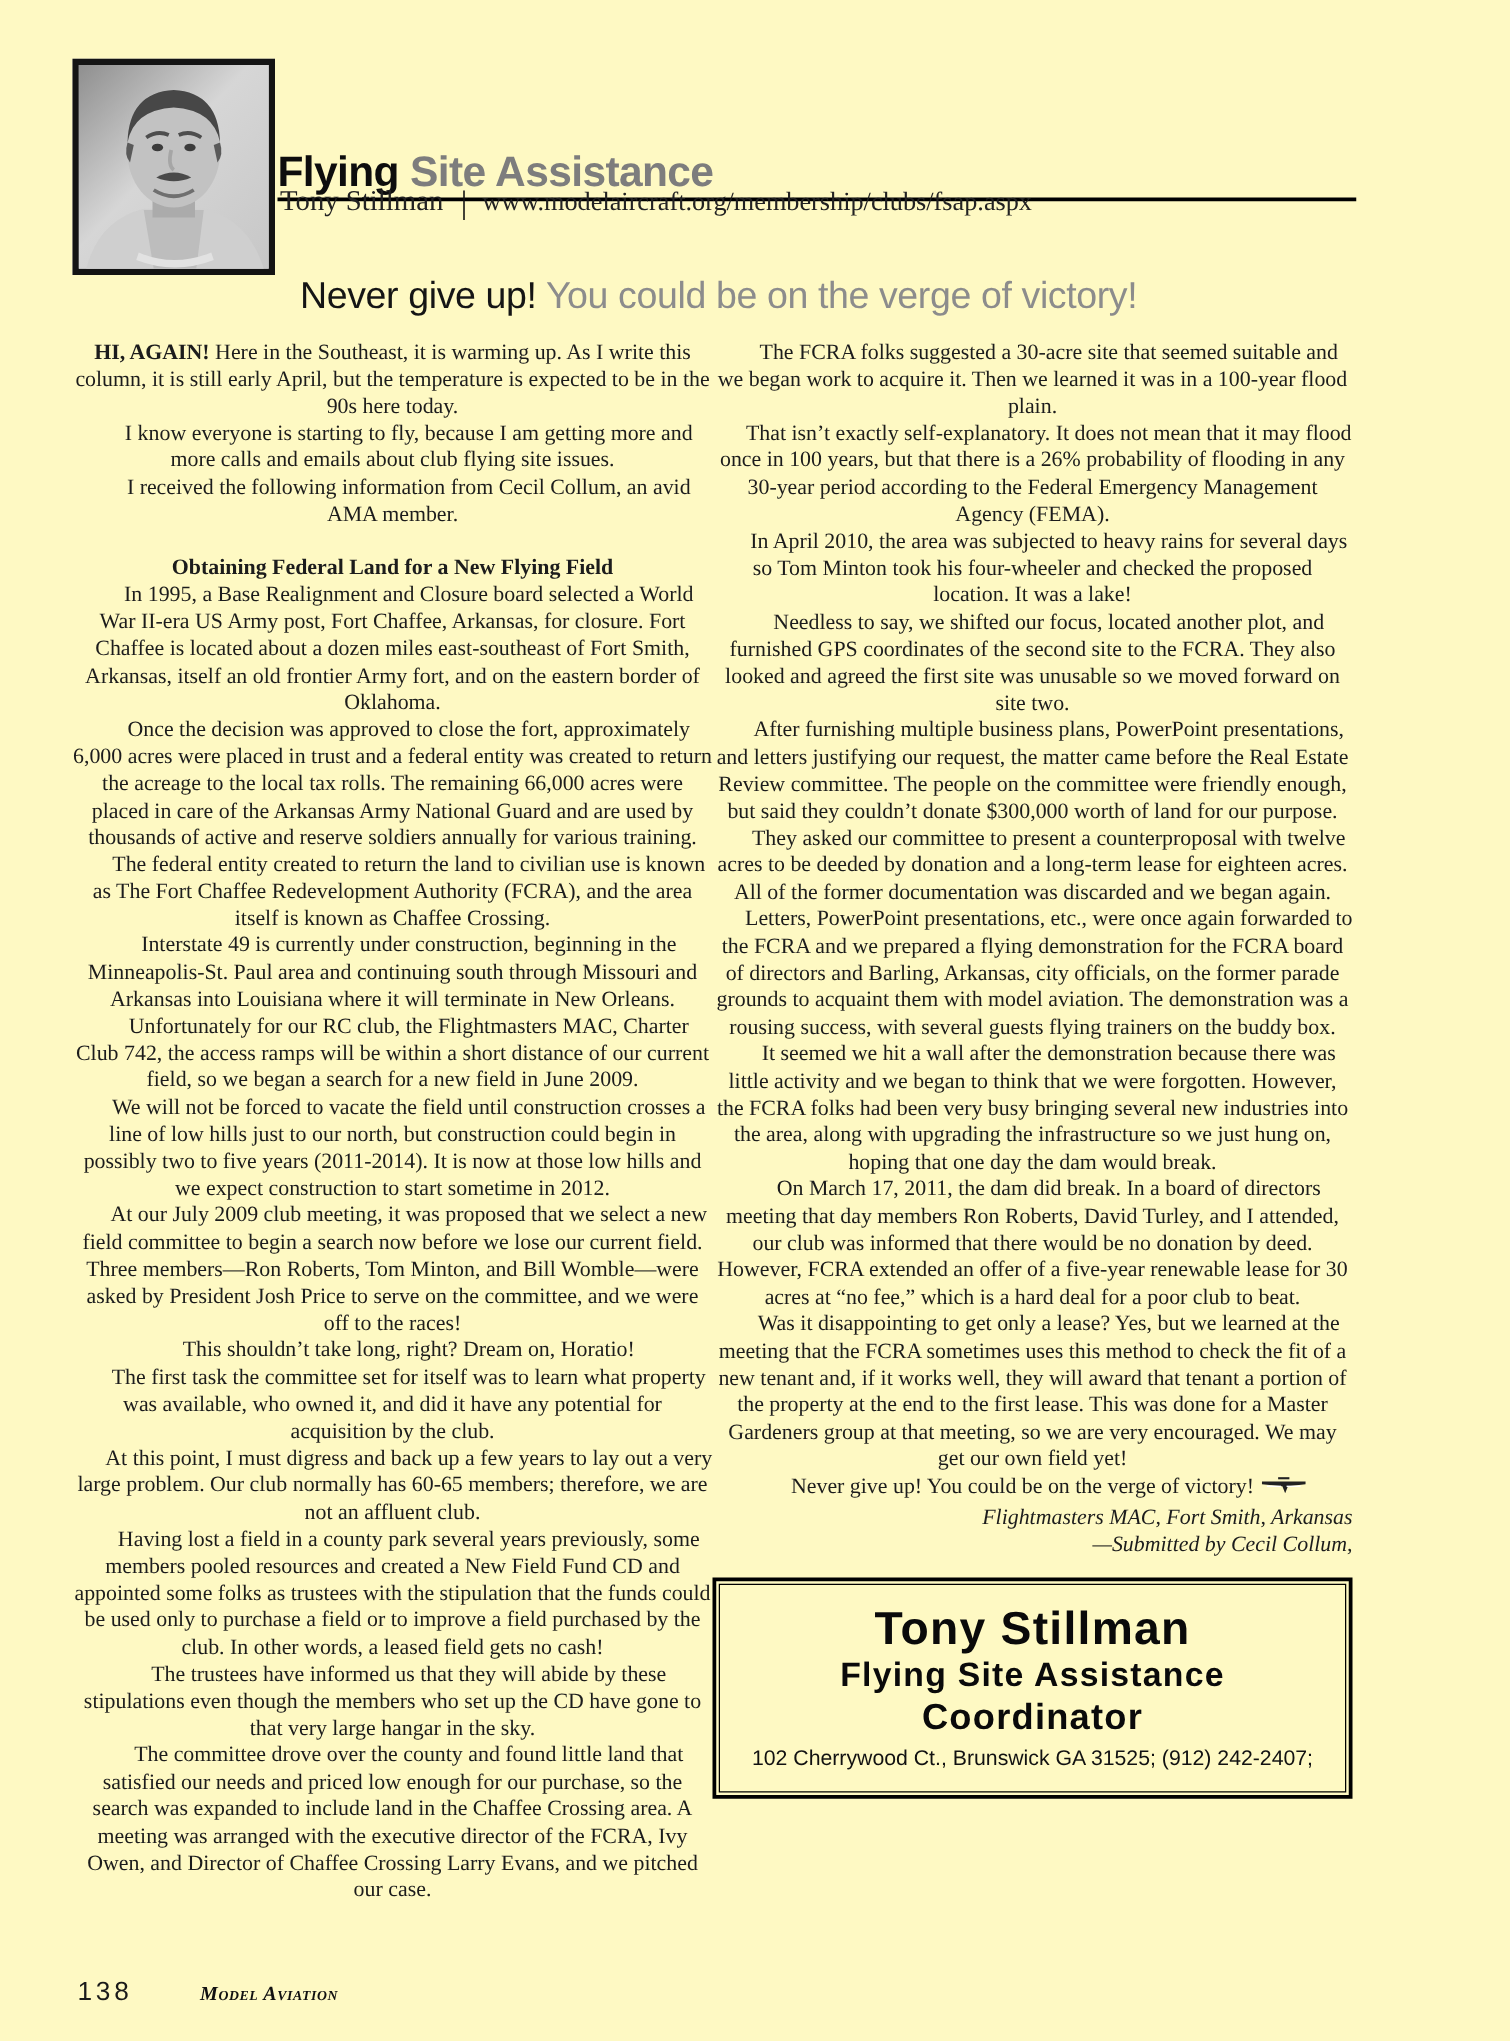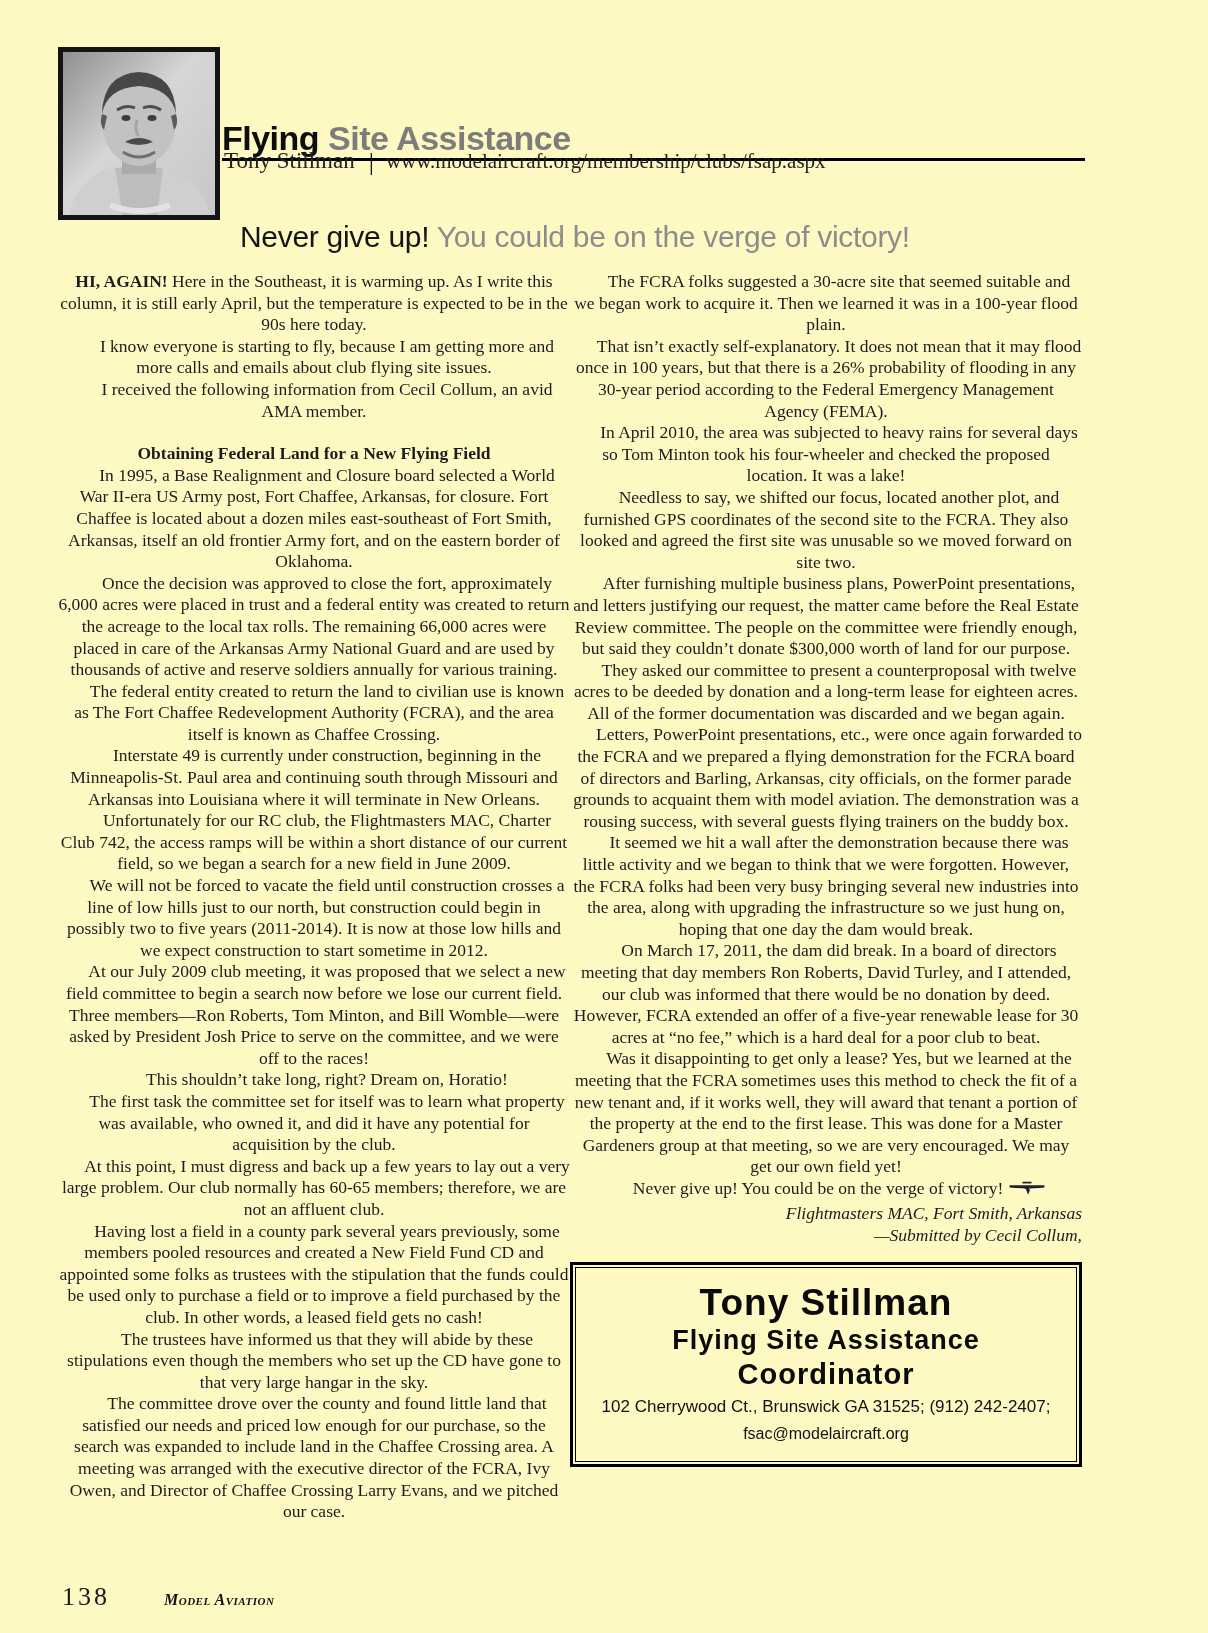--- a/index.html
+++ b/index.html
@@ -63,21 +63,21 @@
   .cb-name{font-size:37px;font-weight:bold;letter-spacing:1px;line-height:42px;color:#0a0a0a;}
   .cb-line2{font-size:27px;font-weight:bold;letter-spacing:1px;line-height:33px;color:#0a0a0a;}
   .cb-line3{font-size:29px;font-weight:bold;letter-spacing:1px;line-height:35px;color:#0a0a0a;}
   .cb-address{font-size:17px;margin-top:4px;color:#111;}
   .cb-email{font-size:16px;margin-top:6px;color:#111;}
   
   .footer{
     position:absolute;left:62px;top:1582px;white-space:nowrap;
   }
   .footer .pagenum{
-    font-family:Liberation Serif, serif;font-size:26px;letter-spacing:3px;color:#1a1a1a;
+    font-family:Liberation Sans, sans-serif;font-size:21px;letter-spacing:3px;color:#1a1a1a;
   }
   .footer .mag{
     margin-left:54px;font-family:"Liberation Serif", serif;
     font-style:italic;font-weight:bold;font-variant:small-caps;
     font-size:16px;letter-spacing:0.5px;color:#111;
   }
 </style>
 </head>
 <body>
 
@@ -161,21 +161,20 @@
       <div>Flightmasters MAC, Fort Smith, Arkansas</div>
       <div>—Submitted by Cecil Collum,</div>
     </div>
 
     <div class="contact-box-outer">
       <div class="contact-box-inner">
         <div class="cb-name">Tony Stillman</div>
         <div class="cb-line2">Flying Site Assistance</div>
         <div class="cb-line3">Coordinator</div>
         <div class="cb-address">102 Cherrywood Ct., Brunswick GA 31525; (912) 242-2407;</div>
-        <div class="cb-email">fsac@modelaircraft.org</div>
       </div>
     </div>
   </div>
 
   <div class="footer">
     <span class="pagenum">138</span><span class="mag">Model Aviation</span>
   </div>
 
 </div>
 

